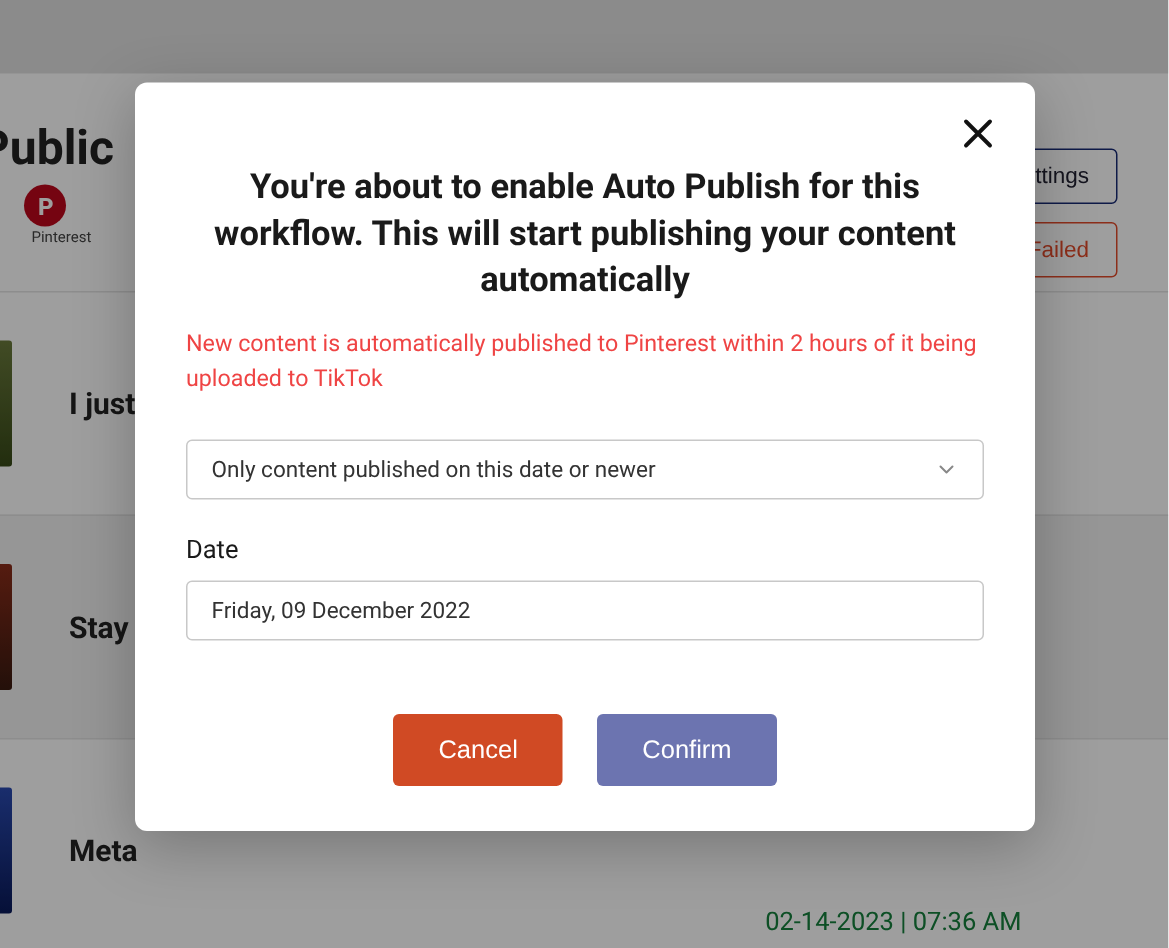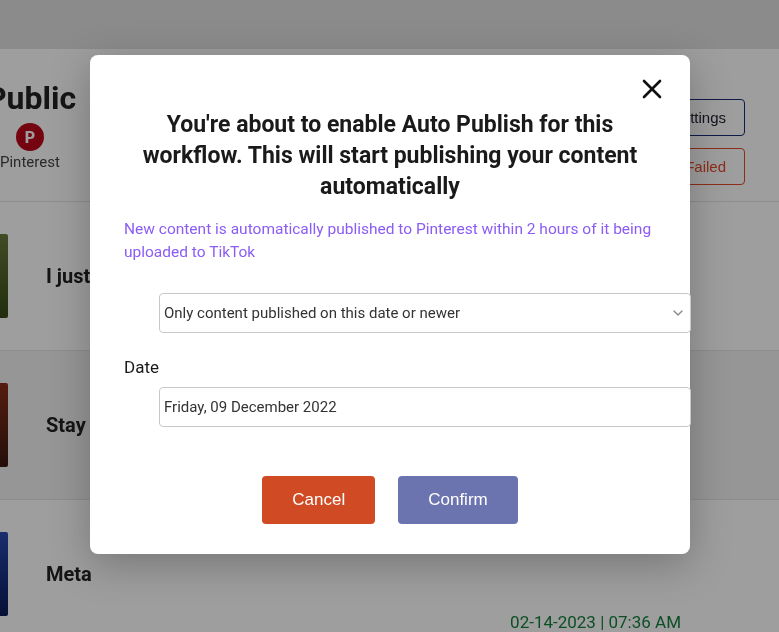--- a/index.html
+++ b/index.html
@@ -39,21 +39,21 @@
     flex-direction: column;
     align-items: center;
   }
   .bg-plat .pin-circle {
     width: 28px; height: 28px; border-radius: 50%;
     background: #bd081c;
     display: flex; align-items: center; justify-content: center;
     color: #fff; font-weight: 800; font-size: 16px;
   }
   .bg-plat .pin-label {
-    font-size: 15px; color: #444; margin-top: 2px;
+    font-size: 10px; color: #444; margin-top: 2px; margin-left: 21px;
   }
   .bg-actions {
     position: absolute; right: 34px; top: 50px;
     display: flex; flex-direction: column; align-items: flex-end; gap: 12px;
   }
   .bg-btn-settings {
     border: 1px solid #182a74;
     color: #223;
     background: #fff;
     padding: 9px 18px;
@@ -128,41 +128,40 @@
     text-align: center;
     font-size: 23px;
     font-weight: 700;
     line-height: 1.35;
     color: #1a1a1a;
     margin: 18px 14px 16px 14px;
   }
   .modal-desc {
     font-size: 15.5px;
     line-height: 1.5;
-    color: #8b5cf6;
+    color: #ef4444;
     margin-bottom: 28px;
   }
   .field-label {
     font-size: 17px;
     color: #1a1a1a;
     margin-bottom: 10px;
   }
   .field-select, .field-input {
     width: 100%;
     border: 1px solid #c8c8c8;
     border-radius: 4px;
-    padding: 10px 4px;
+    padding: 10px 16px;
     font-size: 15px;
     color: #333;
     background: #fff;
     display: flex;
     align-items: center;
     justify-content: space-between;
     margin-bottom: 24px;
-    margin-left: 35px;
   }
   .chevron {
     width: 16px; height: 16px;
     display: inline-flex; align-items: center; justify-content: center;
     color: #888;
   }
   .modal-actions {
     display: flex; justify-content: center; gap: 23px;
     margin-top: 49px;
   }

